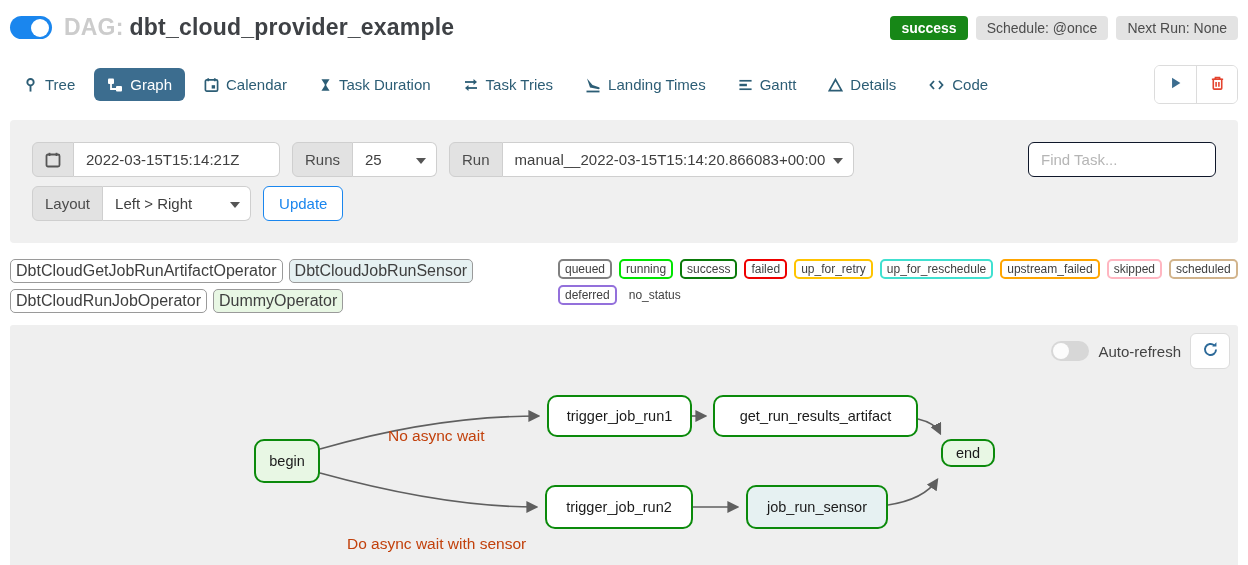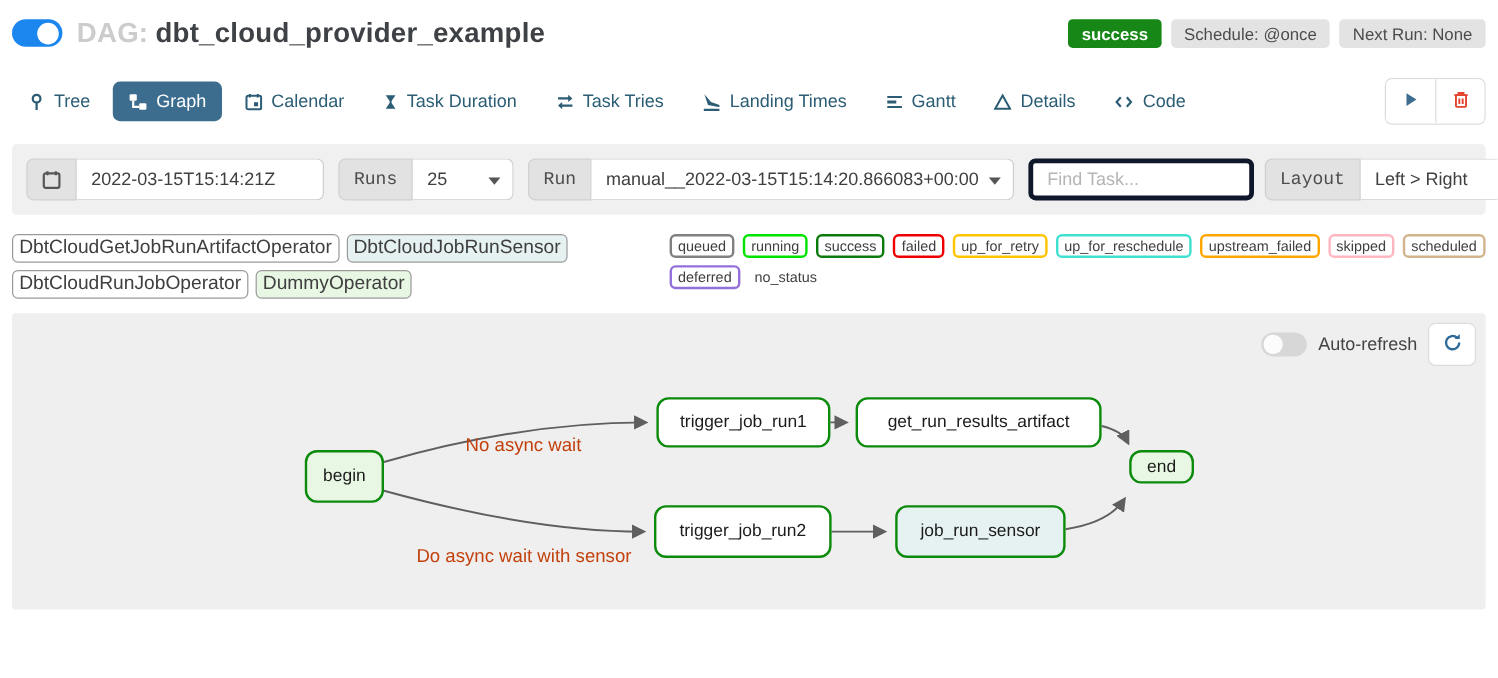--- a/index.html
+++ b/index.html
@@ -23,32 +23,32 @@
   .tab { display:flex; align-items:center; gap:7px; padding:8px 13px; border-radius:6px;
     color:#2c5d75; font-size:15px; cursor:pointer; white-space:nowrap; }
   .tab.active { background:#3c6d8f; color:#fff; }
   .tab svg { display:block; }
   .btn-group { display:flex; border:1px solid #dcdcdc; border-radius:6px; overflow:hidden; background:#fff; }
   .btn-group .gbtn { width:41px; height:37px; display:flex; align-items:center; justify-content:center;
     background:#fff; cursor:pointer; border:none; }
   .btn-group .gbtn + .gbtn { border-left:1px solid #dcdcdc; }
 
   
-  .filterbar { margin:16px 10px 0 10px; background:#f0f0f0; border-radius:4px; padding:12px; display:flex; flex-direction:row; gap:9px; }
+  .filterbar { margin:16px 10px 0 10px; background:#f0f0f0; border-radius:4px; padding:22px; display:flex; flex-direction:column; gap:9px; }
   .frow { display:flex; align-items:center; gap:12px; }
   .igroup { display:flex; align-items:stretch; height:35px; }
   .addon { display:flex; align-items:center; padding:0 12px; background:#e2e2e2; border:1px solid #cfcfcf;
-    border-radius:6px 0 0 6px; font-size:15px; color:#4c4c4c; white-space:nowrap;font-family:Liberation Mono, monospace; }
+    border-radius:6px 0 0 6px; font-size:15px; color:#4c4c4c; white-space:nowrap; }
   .control { display:flex; align-items:center; background:#fff; border:1px solid #cfcfcf; border-left:none;
     border-radius:0 6px 6px 0; font-size:15px; color:#3f3f3f; padding:0 12px; }
   input.control { outline:none; }
   .select { position:relative; padding-right:28px; cursor:pointer; white-space:nowrap; }
   .select::after { content:""; position:absolute; right:10px; top:50%; margin-top:-2px;
     border-left:5px solid transparent; border-right:5px solid transparent; border-top:6px solid #555; }
-  .find-task { margin-left:auto; border-radius:6px; border:4px solid #0f172a; width:188px; height:35px; }
+  .find-task { margin-left:auto; border-radius:6px; border:1px solid #0f172a; width:188px; height:35px; }
   .find-task::placeholder { color:#b5b5b5; }
   .update-btn { height:35px; padding:0 15px; background:#fff; border:1px solid #1a86ee; color:#1a86ee;
     border-radius:6px; font-size:15px; cursor:pointer; }
 
   
   .legend { display:flex; align-items:flex-start; margin:16px 10px 0 10px; gap:10px; }
   .ops { width:538px; display:flex; flex-wrap:wrap; gap:6px; flex:0 0 auto; }
   .op-badge { font-size:16px; padding:2px 5px; border:1px solid #9a9a9a; border-radius:5px; background:#fff; color:#3f3f3f; white-space:nowrap; }
   .op-1 { background:#e6f1f2; } .op-3 { background:#e8f7e4; }
   .states { flex:1; display:flex; flex-wrap:wrap; gap:6px 7px; align-items:center; }
@@ -225,21 +225,21 @@
     </div>
     <input class="control find-task" placeholder="Find Task..." style="">
   </div>
   <div class="frow">
     <div class="igroup">
       <span class="addon">Layout</span>
       <div class="control select" style="width:148px">
           <span>Left &gt; Right</span>
         </div>
     </div>
-    <button class="update-btn">Landing</button>
+    <button class="update-btn">Update</button>
   </div>
 </div>
 
 <div class="legend">
   <div class="ops">
     <span class="op-badge op-0">DbtCloudGetJobRunArtifactOperator</span>
     <span class="op-badge op-1">DbtCloudJobRunSensor</span>
     <span class="op-badge op-2">DbtCloudRunJobOperator</span>
     <span class="op-badge op-3">DummyOperator</span>
   </div>
@@ -282,21 +282,21 @@
       <path d="M310,124 C390,101 465,91 528,91" marker-end="url(#arrow)"></path>
       <path d="M310,148 C390,170 460,182 526,182" marker-end="url(#arrow)"></path>
       <path d="M682,91 L695,91" marker-end="url(#arrow)"></path>
       <path d="M908,94 C921,97 927,102 930,108" marker-end="url(#arrow)"></path>
       <path d="M683,182 L727,182" marker-end="url(#arrow)"></path>
       <path d="M878,180 C904,176 919,167 927,155" marker-end="url(#arrow)"></path>
     </g>
   </svg>
 
   <div class="edge-label" style="left:378px; top:102px;">No async wait</div>
-  <div class="edge-label" style="left:337px; top:194px;">Do async wait with sensor</div>
+  <div class="edge-label" style="left:337px; top:210px;">Do async wait with sensor</div>
 
   <div class="node n-dummy" style="left:244px; top:114px; width:66px;  height:44px;">
       <span>begin</span>
     </div>
   <div class="node" style="left:537px; top:70px;  width:145px; height:42px;">
       <span>trigger_job_run1</span>
     </div>
   <div class="node" style="left:703px; top:70px;  width:205px; height:42px;">
       <span>get_run_results_artifact</span>
     </div>

